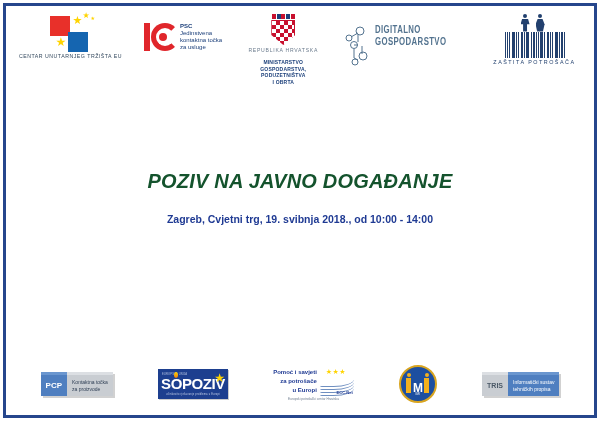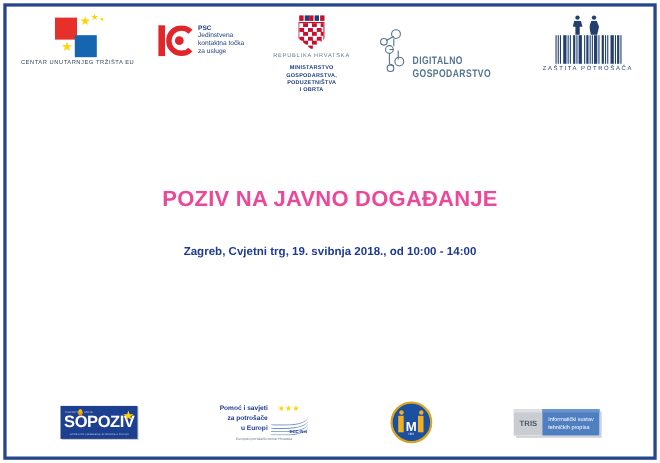--- a/index.html
+++ b/index.html
@@ -139,21 +139,21 @@
     transform: scale(1.5); transform-origin: center top;
     white-space: nowrap; margin-top: 1px;
   }
   .l3-min {
     margin-top: 6px;
     font-size: 5px; color: #1b3f7a; font-weight: bold;
     text-align: center; line-height: 1.35; letter-spacing: 0.2px;
   }
 
   
-  .l4 { flex-direction: row; align-items: flex-end; gap: 4px; margin-top: 10px; }
+  .l4 { flex-direction: row; align-items: flex-start; gap: 4px; margin-top: 10px; }
   .l4-text { color: #53738f; }
   .l4-line {
     font-size: 10px; font-weight: bold; letter-spacing: 0.5px;
     color: #53738f; line-height: 1.15;
     transform: scaleX(0.78); transform-origin: left center;
   }
 
   
   .l5-people { position: relative; width: 42px; height: 18px; }
   .person { position: absolute; width: 9px; height: 18px; }
@@ -183,27 +183,28 @@
   
   .center-block {
     position: absolute;
     left: 0; right: 0;
     top: 162px;
     text-align: center;
   }
   .title-line {
     font-size: 20px;
     font-weight: bold;
-    color: #ec4899;
+    color: #14532d;
     letter-spacing: 0.2px;
     line-height: 1.35;
     white-space: nowrap;
+    font-style: italic;
   }
   .subtitle {
-    margin-top: 28px;
+    margin-top: 18px;
     font-size: 10.5px;
     font-weight: bold;
     color: #1f3a93;
     white-space: nowrap;
     text-align: center;
   }
 
   
   .bottom-logos {
     position: absolute;
@@ -449,20 +450,27 @@
 
     </div>
 
     <div class="center-block">
       <div class="title-line">POZIV NA JAVNO DOGAĐANJE</div>
       <div class="subtitle">Zagreb, Cvjetni trg, 19. svibnja 2018., od 10:00 - 14:00</div>
     </div>
 
     <div class="bottom-logos">
 
+      <div class="b-pcp">
+        <div class="b-pcp-a">PCP</div>
+        <div class="b-pcp-b">
+          <span>Kontaktna točka</span>
+          <span>za proizvode</span>
+        </div>
+      </div>
 
       <div class="b-solvit">
         <div class="b-solvit-top">EUROPSKA UNIJA</div>
         <div class="b-solvit-word">
           <span>S</span><span class="o-flame">O</span><span>POZIV</span>
         </div>
         <div class="b-solvit-star">★</div>
         <div class="b-solvit-sub">učinkovito rješavanje problema u Europi</div>
       </div>
 

